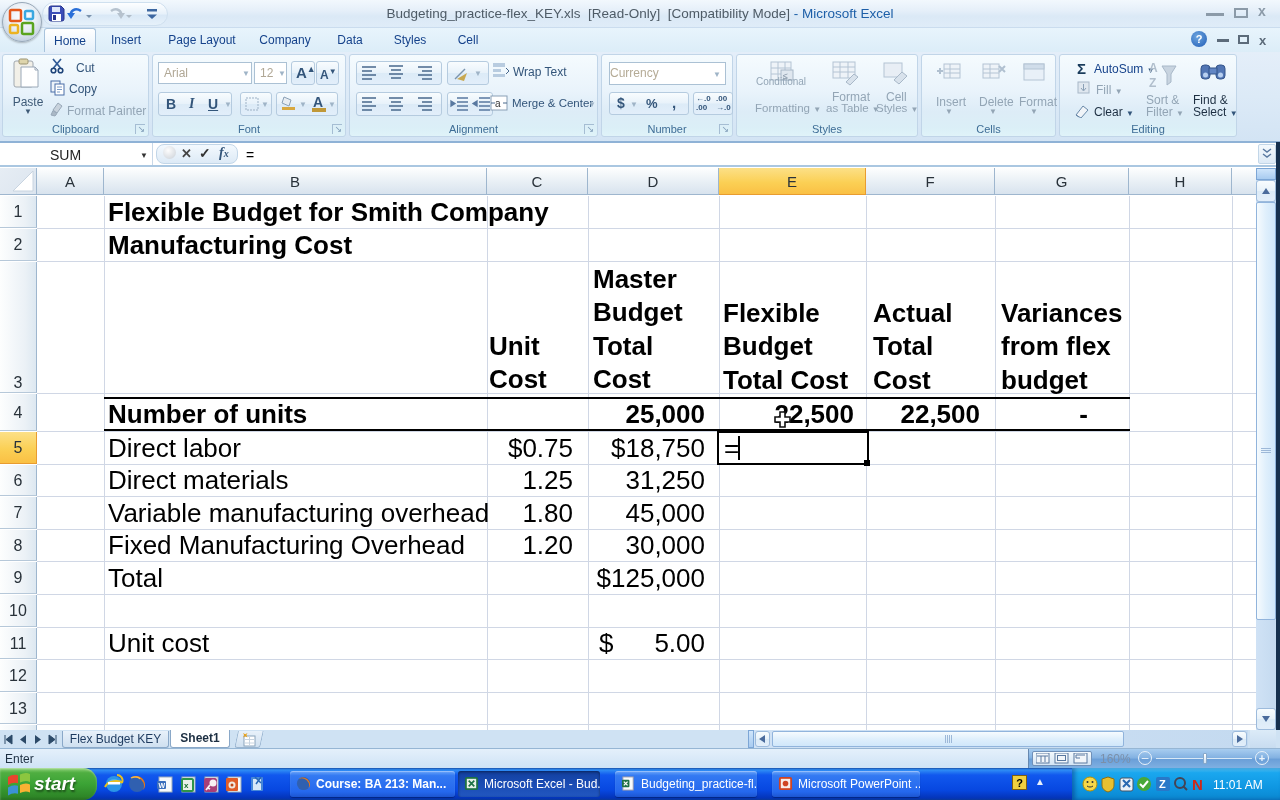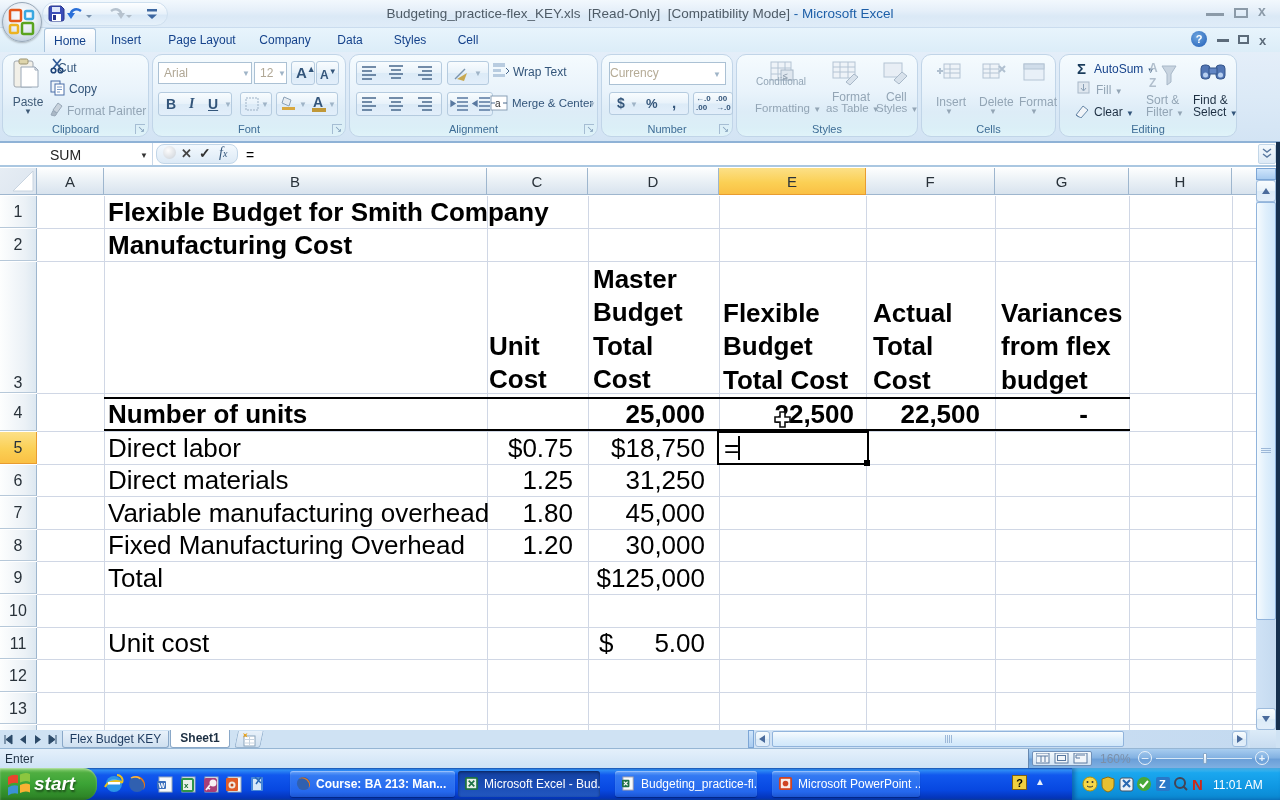--- a/index.html
+++ b/index.html
@@ -21,21 +21,21 @@
   background:radial-gradient(circle at 50% 35%, #ffffff 0%, #e8eef5 45%, #c9d6e4 75%, #aebfd0 100%);
   border:1px solid #98a8b8; z-index:60; box-shadow:0 1px 2px rgba(0,0,0,.25); }
 
 #tabrow { left:0; top:28px; width:1280px; height:24px; background:linear-gradient(#e8f4fc,#dcedf8); }
 .rtab { top:28px; height:24px; font-size:12px; color:#15428b; text-align:center; line-height:24px; }
 #tab-home { background:linear-gradient(#ffffff,#f2f8fd 50%,#e4eff9); border:1px solid #a8c3dc; border-bottom:none;
   border-radius:3px 3px 0 0; color:#15428b; }
 
 #ribbon { left:0; top:52px; width:1280px; height:89px;
   background:linear-gradient(#e4eef9 0%, #dceaf7 50%, #d3e4f4 100%); }
-.rgroup { top:54px; height:83px; border:1px solid #c1d5e8; border-radius:10px;
+.rgroup { top:54px; height:83px; border:1px solid #c1d5e8; border-radius:3px;
   background:linear-gradient(#f5fbfe 0%, #e9f3fb 45%, #ddecf7 70%, #dbeff7 90%, #e0f3f9 100%); }
 .rgroup .glabel { position:absolute; left:0; bottom:1px; width:100%; text-align:center;
   font-size:11px; color:#3e6d96; }
 .launcher { position:absolute; right:3px; bottom:2px; width:10px; height:10px;
   border:1px solid #a5bdd3; border-right:none; border-bottom:none; color:#7f9cb8;
   font-size:9px; line-height:8px; text-align:right; }
 .ritem { position:absolute; font-size:12px; color:#33557a; white-space:nowrap; }
 .gray { color:#93a5b5 !important; }
 .combo { position:absolute; background:#fff; border:1px solid #abc1d4; color:#b0a795; font-size:12px; }
 .cbarrow { position:absolute; color:#9fb4c7; font-size:8px; }
@@ -164,21 +164,21 @@
   <path d="M9 9 h14 l3 3 v17 h-17 z" fill="#fff" stroke="#9aa8b8"></path>
   <path d="M23 9 v3 h3" fill="none" stroke="#9aa8b8"></path>
 </svg>
 <div class="ritem" style="left:10px; top:95px; width:36px; text-align:center; color:#3e5a77;">Paste</div>
 <div class="ritem" style="left:10px; top:107px; width:36px; text-align:center; font-size:8px; color:#3e5a77;">▼</div>
 <svg class="abs" style="left:50px; top:58px;" width="15" height="16" viewBox="0 0 15 16">
   <path d="M3 1 L10.5 10 M11 1 L3.5 10" stroke="#2f5a96" stroke-width="1.7"></path>
   <circle cx="3.5" cy="12.5" r="2.3" fill="none" stroke="#1d4378" stroke-width="1.6"></circle>
   <circle cx="10.5" cy="12.5" r="2.3" fill="none" stroke="#1d4378" stroke-width="1.6"></circle>
 </svg>
-<div class="ritem" style="left:58px; top:61px;">Cut</div>
+<div class="ritem" style="left:76px; top:61px;">Cut</div>
 <svg class="abs" style="left:50px; top:80px;" width="16" height="16" viewBox="0 0 16 16">
   <rect x="1" y="1" width="9" height="11" fill="#eef4fa" stroke="#4a6fa8"></rect>
   <rect x="5" y="4" width="9" height="11" fill="#fff" stroke="#4a6fa8"></rect>
   <path d="M7 7 h5 M7 9.5 h5 M7 12 h3" stroke="#7a9cc8" stroke-width="1"></path>
 </svg>
 <div class="ritem" style="left:69px; top:82px;">Copy</div>
 <svg class="abs" style="left:49px; top:101px;" width="16" height="16" viewBox="0 0 16 16">
   <path d="M9 2 l4 3 -5 7 -4-3 z" fill="#c8d2dc" stroke="#98a8b8"></path>
   <path d="M4 9.5 l4 3 -2 2.5 -4-1 z" fill="#aab8c6" stroke="#98a8b8"></path>
 </svg>
@@ -353,21 +353,21 @@
 <div class="abs" style="left:0; top:141px; width:1280px; height:2px; background:#8fb2d6;"></div>
 
 <div id="fbar" class="abs"></div>
 <div id="namebox" class="abs"></div>
 <div class="abs" style="left:50px; top:147px; font-size:14px; color:#222;">SUM</div>
 <div class="abs" style="left:140px; top:151px; font-size:8px; color:#333;">▼</div>
 <div id="fxbtns" class="abs"></div>
 <div class="abs" style="left:163px; top:146px; width:13px; height:13px; border-radius:50%; background:radial-gradient(circle at 40% 35%,#fdfdfd,#c9cfd6);"></div>
 <div class="abs" style="left:181px; top:146px; font-size:13px; font-weight:bold; color:#444;">✕</div>
 <div class="abs" style="left:199px; top:145px; font-size:14px; font-weight:bold; color:#333;">✓</div>
-<div class="abs" style="left:219px; top:145px; font-size:14px; font-style:italic; font-weight:normal; color:#33557a; font-family:'Liberation Serif',serif;">f<span style="font-size:10px;">x</span></div>
+<div class="abs" style="left:219px; top:145px; font-size:14px; font-style:italic; font-weight:bold; color:#33557a; font-family:'Liberation Serif',serif;">f<span style="font-size:10px;">x</span></div>
 <div id="ffield" class="abs"></div>
 <div class="abs" style="left:246px; top:147px; font-size:14px; color:#000;">=</div>
 <div class="abs" style="left:1258px; top:144px; width:18px; height:20px; background:linear-gradient(#f4f9fd,#ddeaf6); border:1px solid #c2d6e8; border-radius:2px; text-align:center;"><svg width="10" height="12" viewBox="0 0 10 12" style="margin-top:3px;">
       <path d="M1 1 l4 3 4-3 M1 6 l4 3 4-3" stroke="#5878a0" stroke-width="1.4" fill="none"></path>
     </svg></div>
 <div class="abs" style="left:0; top:165px; width:1280px; height:2px; background:#aac7e1;"></div>
 
 <div id="sheet" class="abs"></div>
 
 <div class="abs" style="left:0; top:168px; width:37px; height:27px; background:linear-gradient(135deg,#e6edf4 0%,#dce5ef 100%); border-right:1px solid #9eb6ce; border-bottom:1px solid #9eb6ce;">

